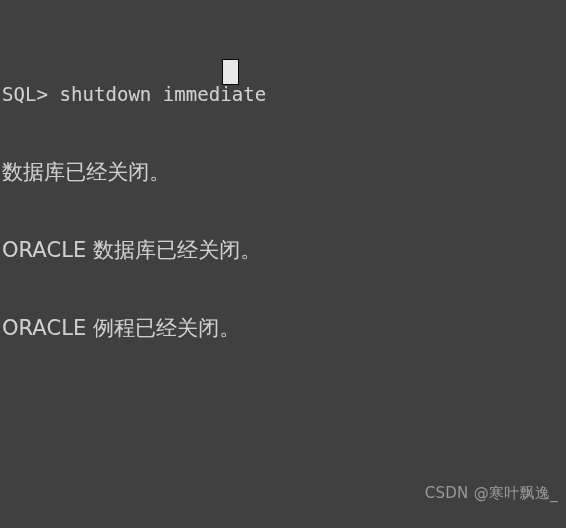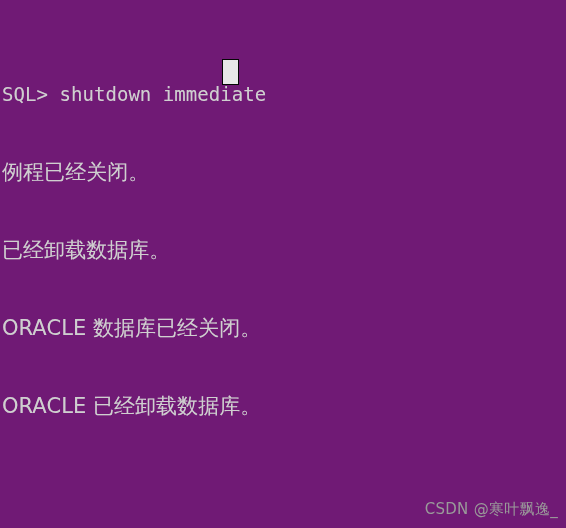--- a/index.html
+++ b/index.html
@@ -4,21 +4,21 @@
 <style>
   html, body {
     margin: 0;
     padding: 0;
     background: #0c0c0c;
   }
   #terminal {
     position: relative;
     width: 566px;
     height: 528px;
-    background: #701a75;
+    background: #404040;
     overflow: hidden;
     font-family: "DejaVu Sans Mono", "Liberation Mono", monospace;
     font-size: 19px;
     line-height: 26px;
     color: #cfcfcf;
   }
   .screen {
     position: absolute;
     left: 2px;
     top: 3px;
@@ -43,40 +43,39 @@
     left: 223px;
     top: 60px;
     width: 15px;
     height: 24px;
     background: #e8e8e8;
     box-shadow: 0 0 0 1px #050505;
   }
   .watermark {
     position: absolute;
     right: 8px;
-    bottom: 6px;
+    bottom: 22px;
     font-family: "DejaVu Sans", "Liberation Sans", sans-serif;
     font-size: 15px;
     color: #9a9a9a;
     letter-spacing: 0.3px;
     white-space: pre;
   }
 </style>
 </head>
 <body>
 
 <div id="terminal">
 
   <div class="screen">
 
     <div class="line">SQL&gt; shutdown immediate</div>
-    <div class="line cjk">例程已经关闭。</div>
-    <div class="line cjk">已经卸载数据库。</div>
+    <div class="line cjk">数据库已经关闭。</div>
     <div class="line cjk">ORACLE 数据库已经关闭。</div>
-    <div class="line cjk">ORACLE 已经卸载数据库。</div>
+    <div class="line cjk">ORACLE 例程已经关闭。</div>
 
     
 
     
     
     
     
     
 
     

